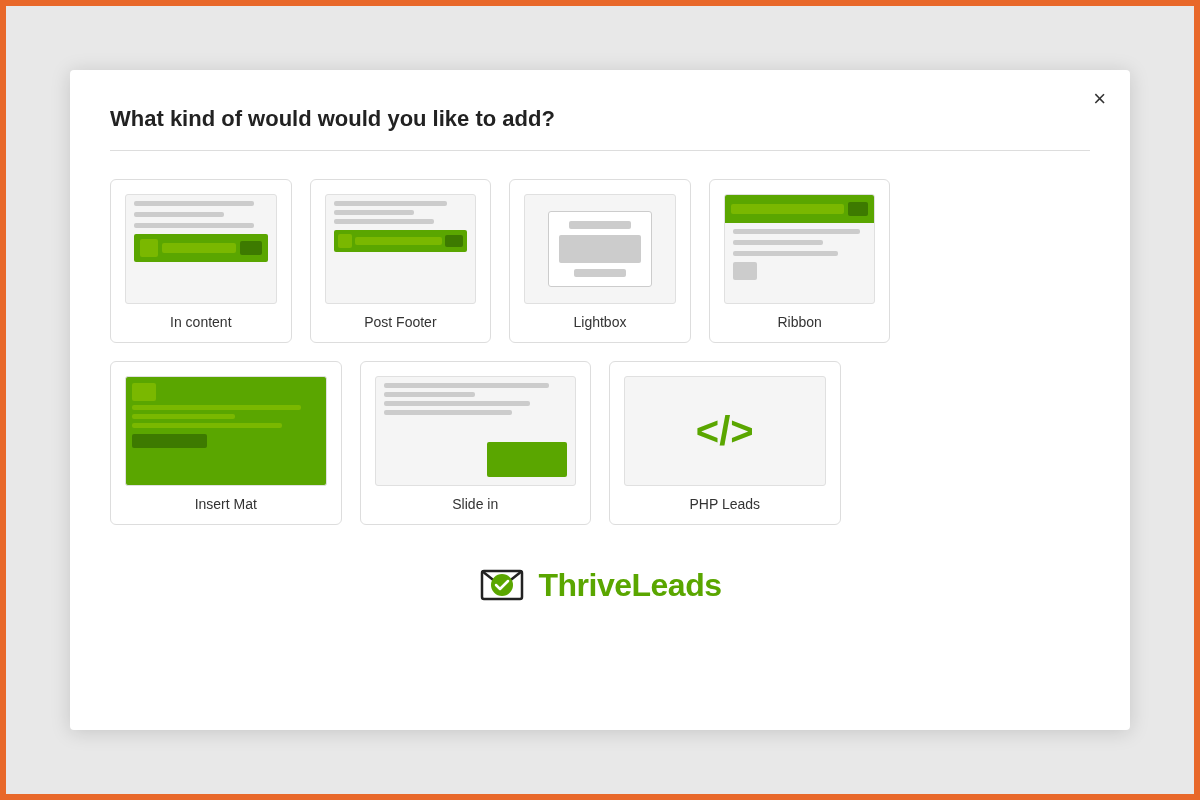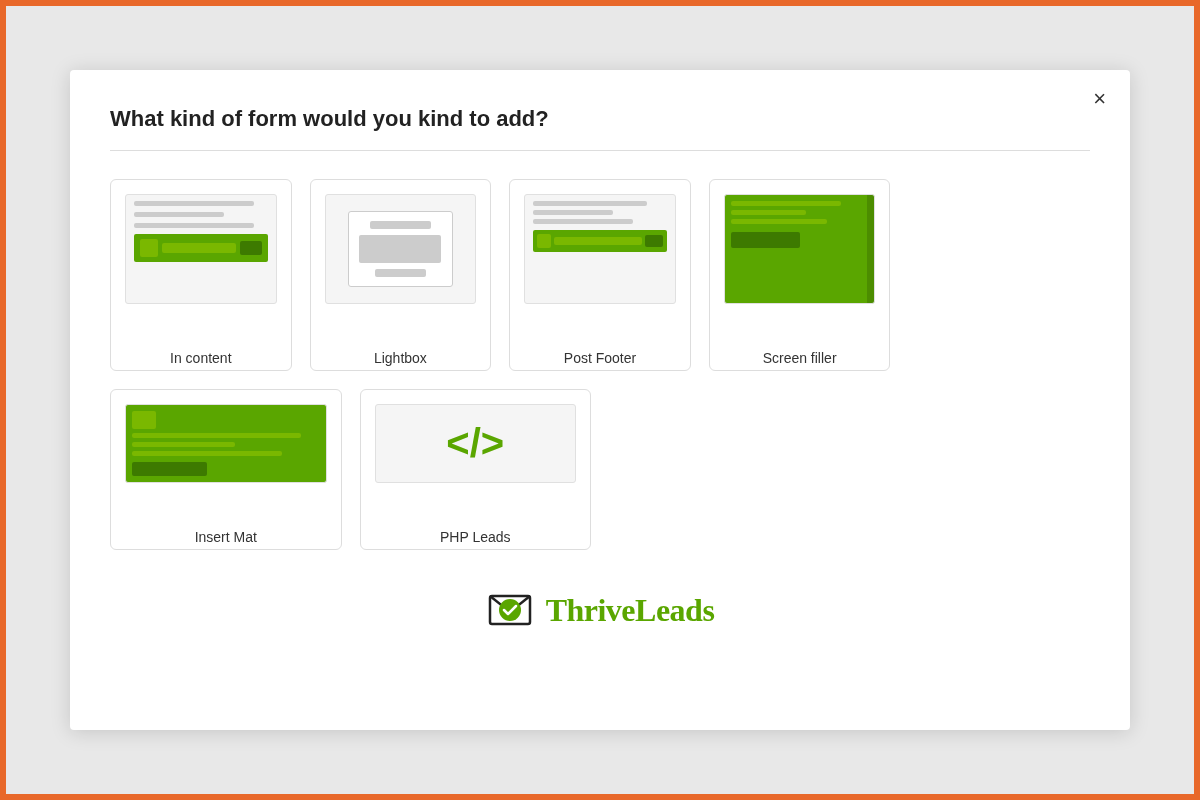--- a/index.html
+++ b/index.html
@@ -52,27 +52,26 @@
     }
     .grid-row2 {
       display: grid;
       grid-template-columns: repeat(4, 1fr);
       gap: 18px;
       margin-bottom: 36px;
     }
     .form-card {
       border: 1px solid #ddd;
       border-radius: 6px;
-      padding: 14px 14px 4px 14px;
+      padding: 14px 14px 12px 14px;
       display: flex;
       flex-direction: column;
       align-items: center;
       cursor: pointer;
       transition: box-shadow 0.15s;
-      gap: 36px;
     }
     .card-preview {
       width: 100%;
       height: 110px;
       background: #f5f5f5;
       border: 1px solid #e0e0e0;
       border-radius: 3px;
       margin-bottom: 10px;
       overflow: hidden;
       position: relative;
@@ -146,111 +145,123 @@
     .preview-php { display: flex; align-items: center; justify-content: center; height: 100%; }
     .preview-php .code-icon { font-size: 40px; color: #5aa600; font-weight: bold; }
 
     
     .branding {
       display: flex;
       align-items: center;
       justify-content: center;
       gap: 12px;
       margin-top: 10px;
-      font-family: Liberation Serif, serif;
     }
     .brand-logo {
       width: 48px;
       height: 48px;
     }
     .brand-text {
       font-size: 32px;
       font-weight: bold;
       color: #222;
       letter-spacing: -0.5px;
     }
     .brand-text span {
       color: #5aa600;
     }
   </style>
 </head>
 <body>
 
 <div class="modal">
   <button class="close-btn">×</button>
-  <div class="modal-title">What kind of form would you kind to add?</div>
+  <div class="modal-title">What kind of would would you like to add?</div>
   <hr class="divider">
 
   <div class="grid">
 
     <div class="form-card">
       <div class="card-preview preview-in-content">
         <div class="line med"></div>
         <div class="line short"></div>
         <div class="line med"></div>
         <div class="green-bar">
           <div class="gb-img"></div>
           <div class="gb-input"></div>
           <div class="gb-btn"></div>
         </div>
       </div>
       <div class="card-label">In content</div>
     </div>
 
     <div class="form-card">
+      <div class="card-preview preview-post-footer">
+        <div class="line" style="width:85%"></div>
+        <div class="line short"></div>
+        <div class="line" style="width:75%"></div>
+        <div class="footer-bar">
+          <div class="fb-img"></div>
+          <div class="fb-input"></div>
+          <div class="fb-btn"></div>
+        </div>
+      </div>
+      <div class="card-label">Post Footer</div>
+    </div>
+
+    <div class="form-card">
       <div class="card-preview preview-lightbox">
         <div class="inner-box">
           <div class="lb-rect" style="width:60%;height:8px;"></div>
           <div class="lb-rect" style="width:80%;height:28px;"></div>
           <div class="lb-rect" style="width:50%;height:8px;"></div>
         </div>
       </div>
       <div class="card-label">Lightbox</div>
     </div>
 
     <div class="form-card">
-      <div class="card-preview preview-post-footer">
+      <div class="card-preview preview-ribbon">
+        <div class="ribbon-top">
+          <div class="rt-input"></div>
+          <div class="rt-btn"></div>
+        </div>
         <div class="line" style="width:85%"></div>
         <div class="line short"></div>
-        <div class="line" style="width:75%"></div>
-        <div class="footer-bar">
-          <div class="fb-img"></div>
-          <div class="fb-input"></div>
-          <div class="fb-btn"></div>
-        </div>
-      </div>
-      <div class="card-label">Post Footer</div>
-    </div>
-
-
-    <div class="form-card">
-      <div class="card-preview preview-screen-filler">
-        <div class="sf-line" style="width:80%"></div>
-        <div class="sf-line short"></div>
-        <div class="sf-line" style="width:70%"></div>
-        <div class="sf-btn"></div>
-        <div class="sf-scroll"></div>
-      </div>
-      <div class="card-label">Screen filler</div>
-    </div>
+        <div class="line" style="width:70%"></div>
+        <div class="ribbon-img"></div>
+      </div>
+      <div class="card-label">Ribbon</div>
+    </div>
+
   </div>
 
   <div class="grid-row2">
 
     <div class="form-card">
       <div class="card-preview preview-scroll-mat">
         <div class="sm-img"></div>
         <div class="sm-line" style="width:90%"></div>
         <div class="sm-line short"></div>
         <div class="sm-line" style="width:80%"></div>
         <div class="sm-btn"></div>
       </div>
       <div class="card-label">Insert Mat</div>
     </div>
 
+    <div class="form-card">
+      <div class="card-preview preview-slide-in">
+        <div class="line" style="width:90%"></div>
+        <div class="line short"></div>
+        <div class="line" style="width:80%"></div>
+        <div class="line" style="width:70%"></div>
+        <div class="slide-box"></div>
+      </div>
+      <div class="card-label">Slide in</div>
+    </div>
 
 
     <div class="form-card">
       <div class="card-preview preview-php">
         <div class="code-icon">&lt;/&gt;</div>
       </div>
       <div class="card-label">PHP Leads</div>
     </div>
   </div>
 

